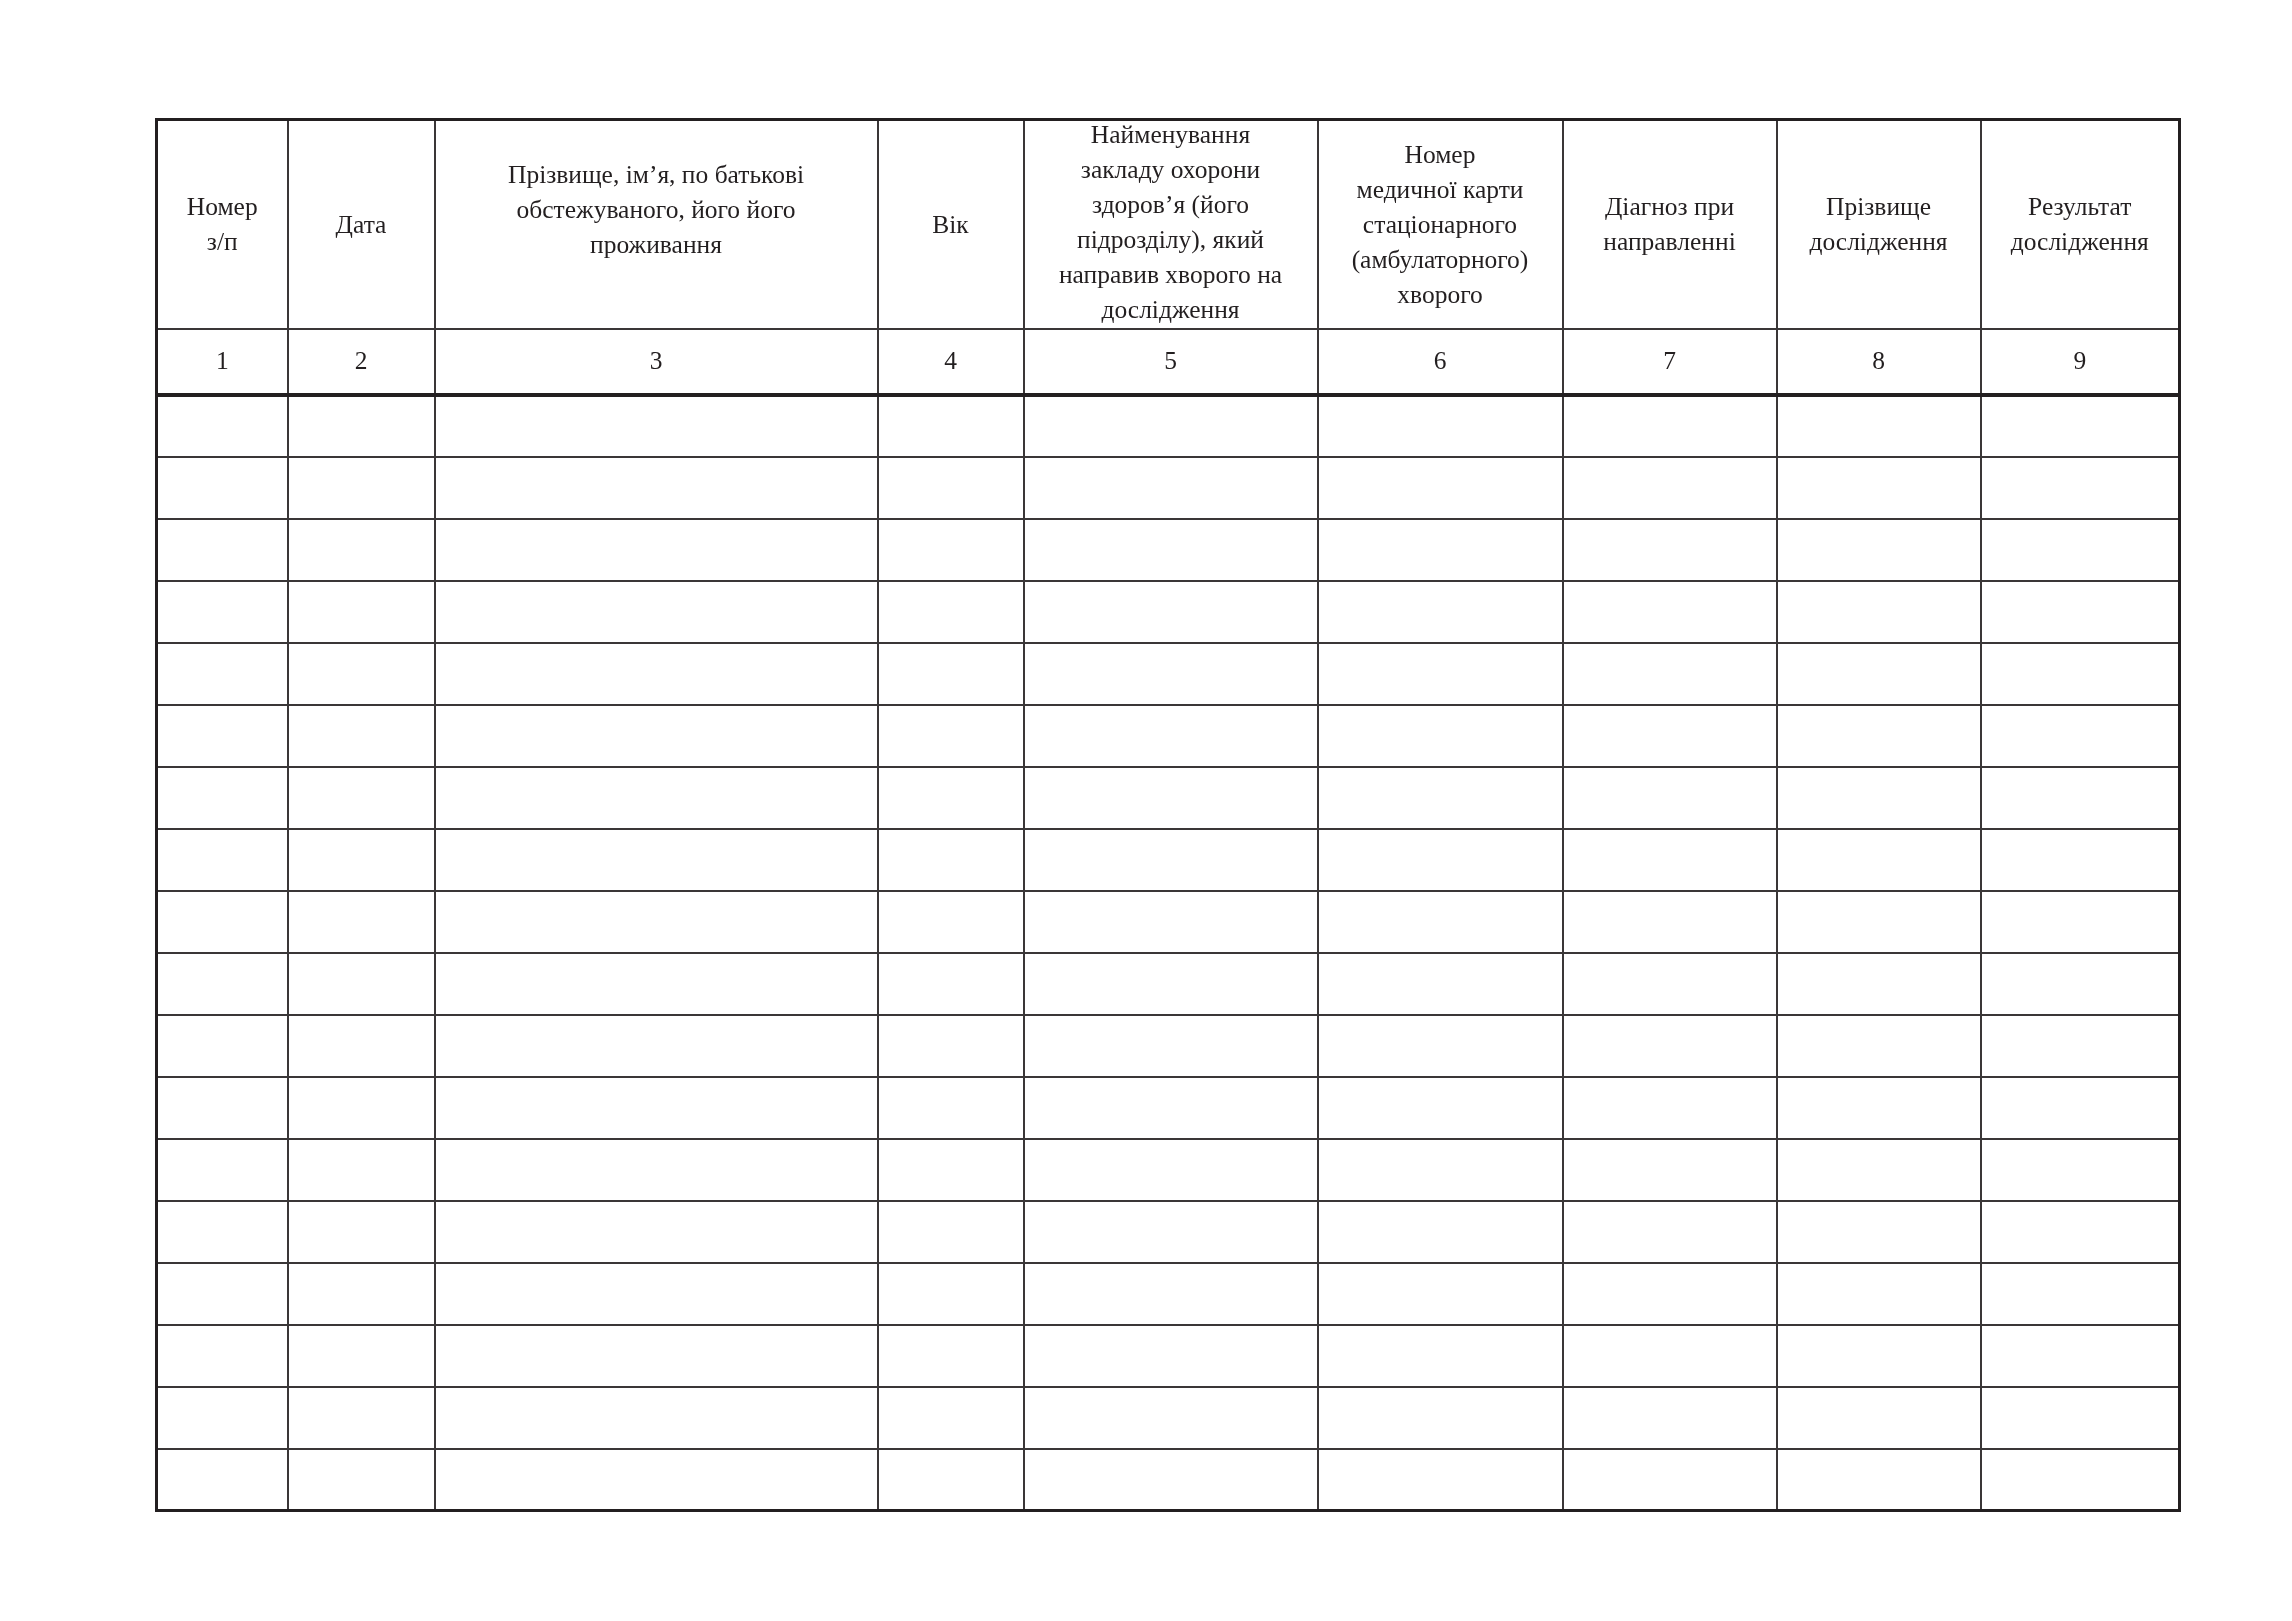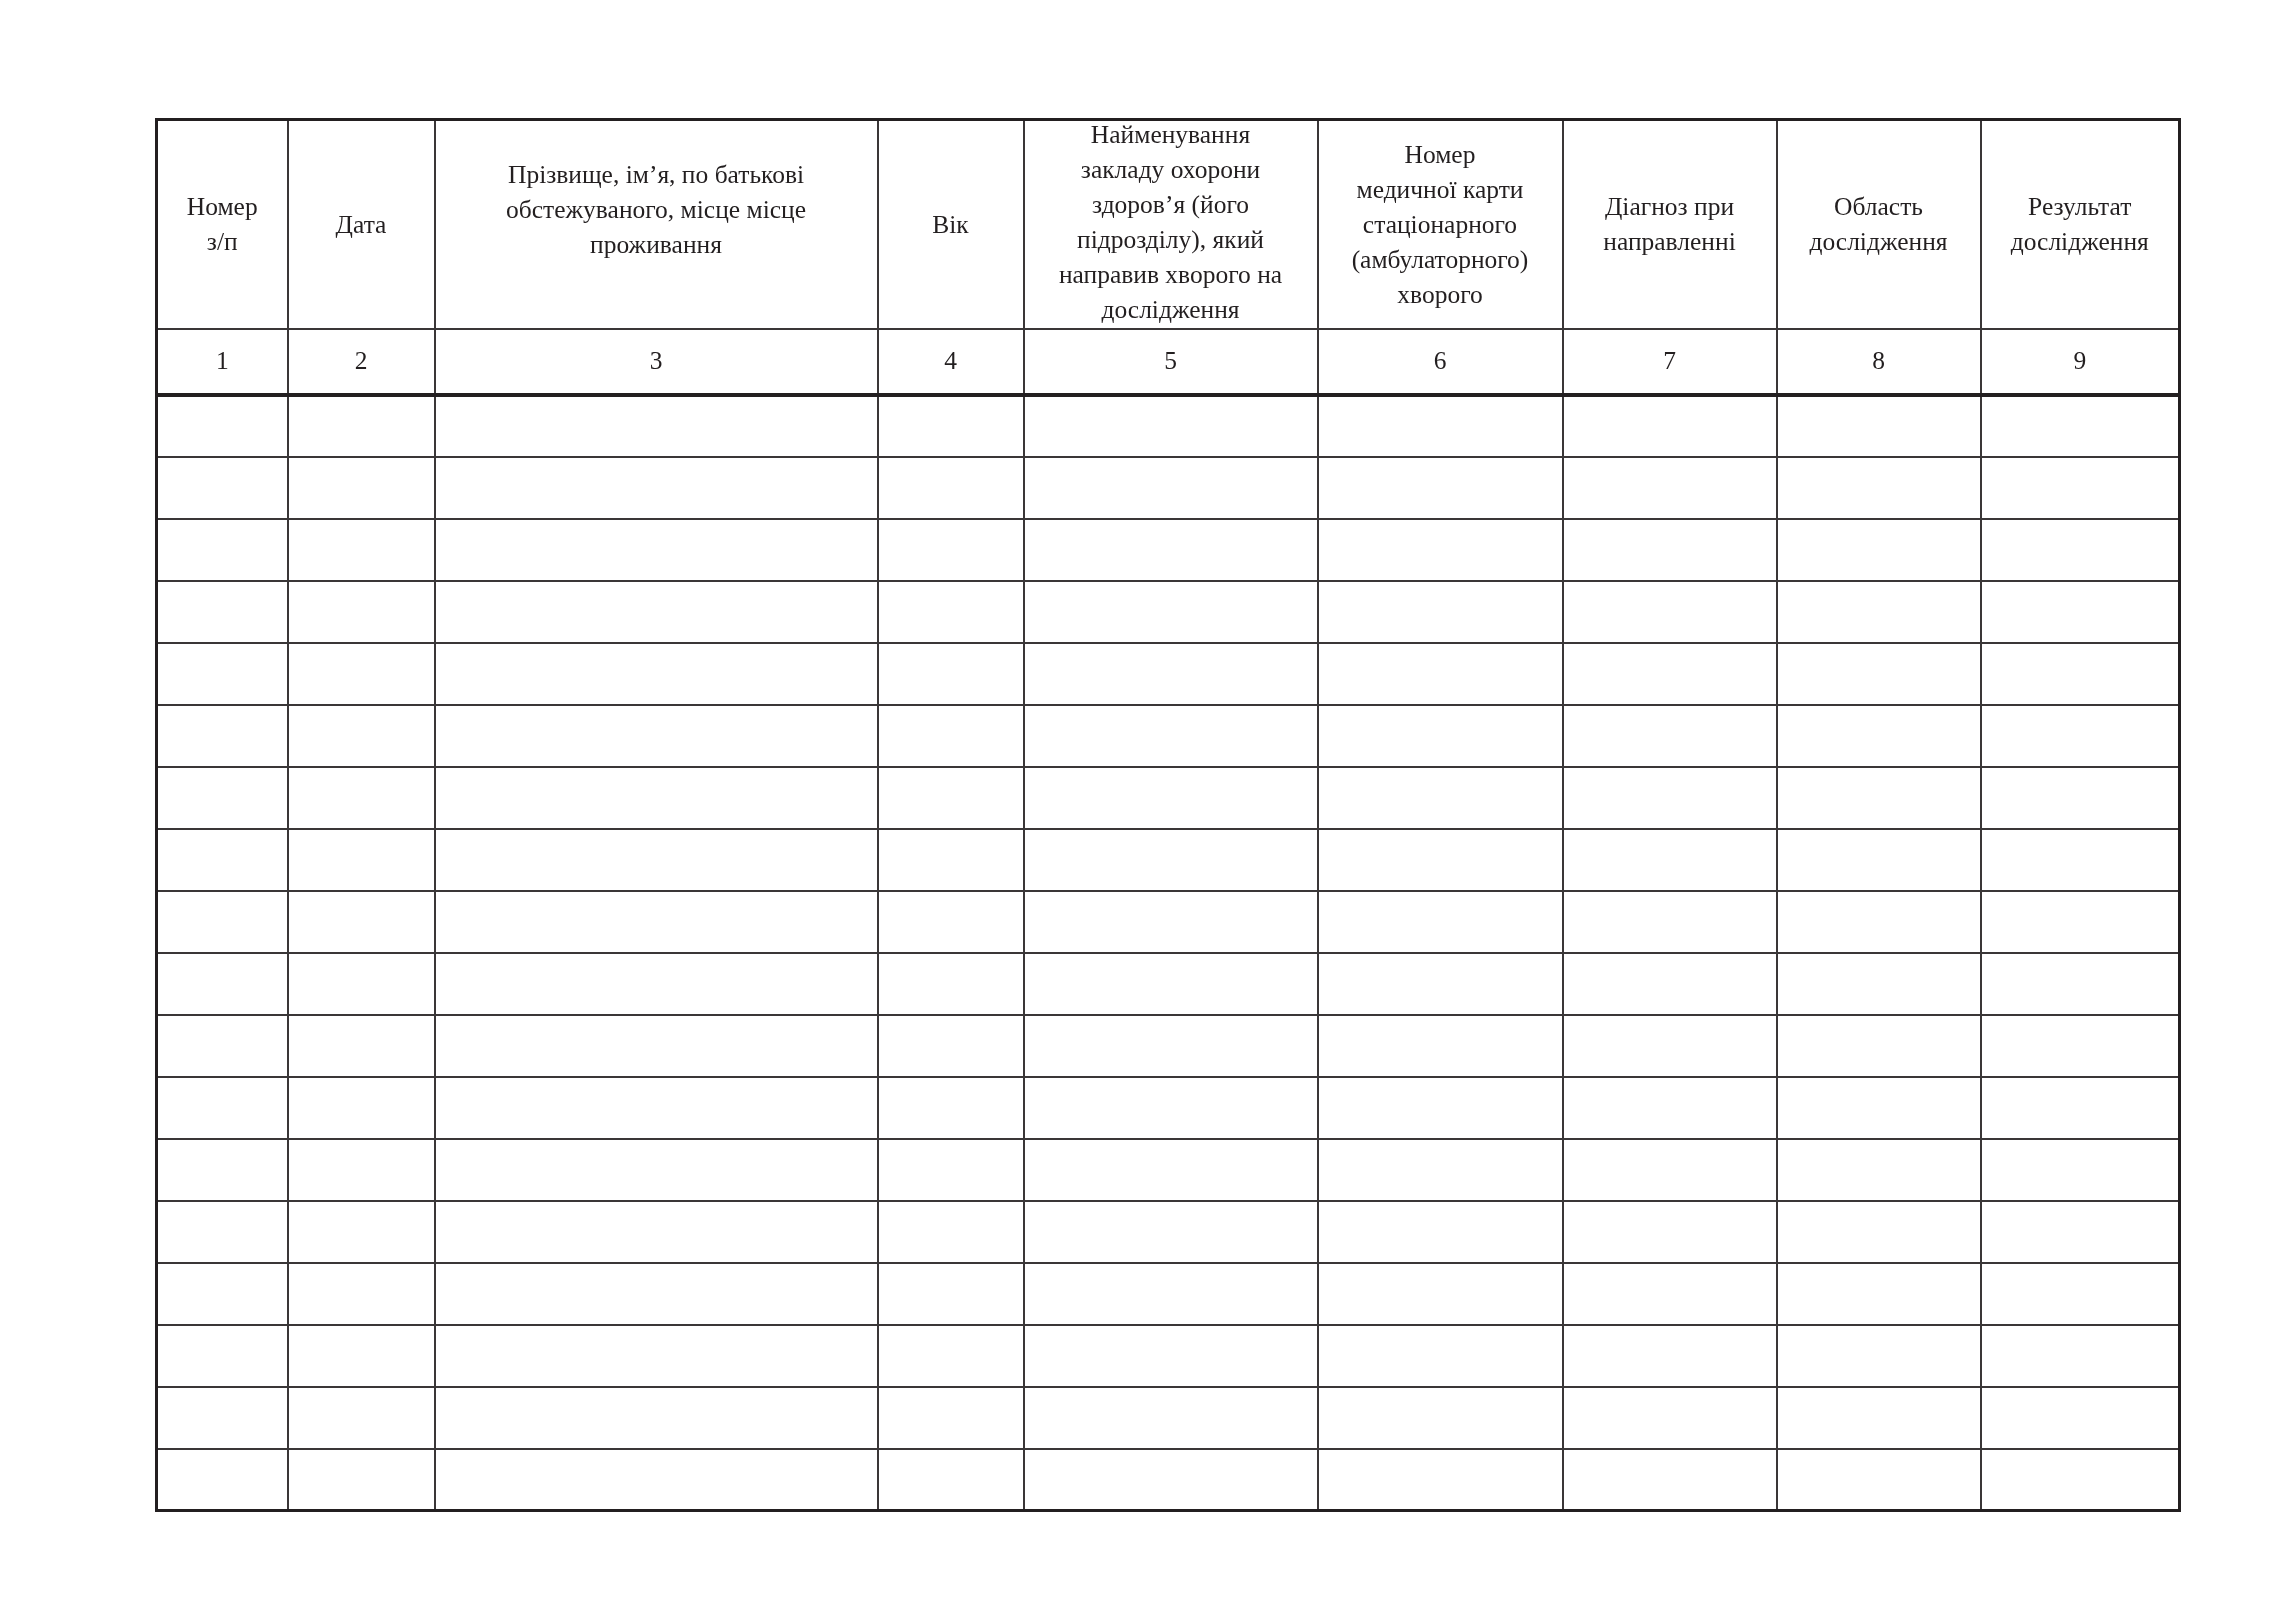--- a/index.html
+++ b/index.html
@@ -92,21 +92,21 @@
       <tr class="header-row">
         <th>
             <span class="cell-text">Номер
 з/п</span>
           </th>
         <th>
             <span class="cell-text">Дата</span>
           </th>
         <th class="col3">
             <span class="cell-text">Прізвище,  ім’я,  по батькові
-обстежуваного, місце місце
+обстежуваного, його його
 проживання</span>
           </th>
         <th>
             <span class="cell-text">Вік</span>
           </th>
         <th class="col5">
             <span class="cell-text">Найменування
 закладу охорони
 здоров’я (його
 підрозділу), який
@@ -118,21 +118,21 @@
 медичної карти
 стаціонарного
 (амбулаторного)
 хворого</span>
           </th>
         <th>
             <span class="cell-text">Діагноз при
 направленні</span>
           </th>
         <th>
-            <span class="cell-text">Область
+            <span class="cell-text">Прізвище
 дослідження</span>
           </th>
         <th>
             <span class="cell-text">Результат
 дослідження</span>
           </th>
       </tr>
       <tr class="number-row">
         <td>1</td>
         <td>2</td>

